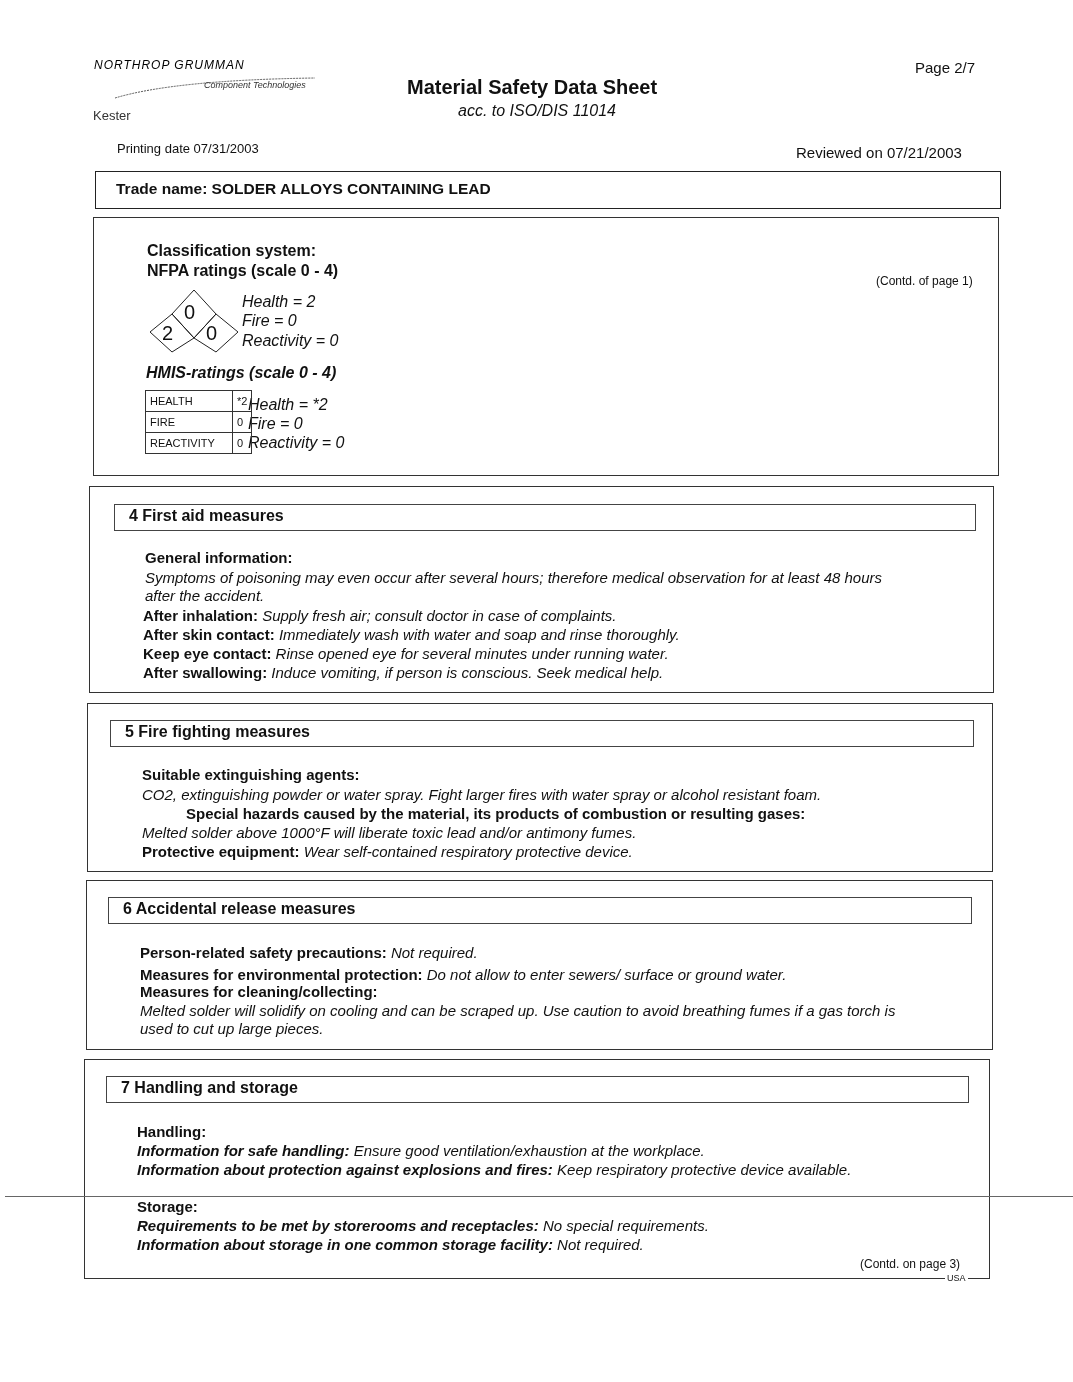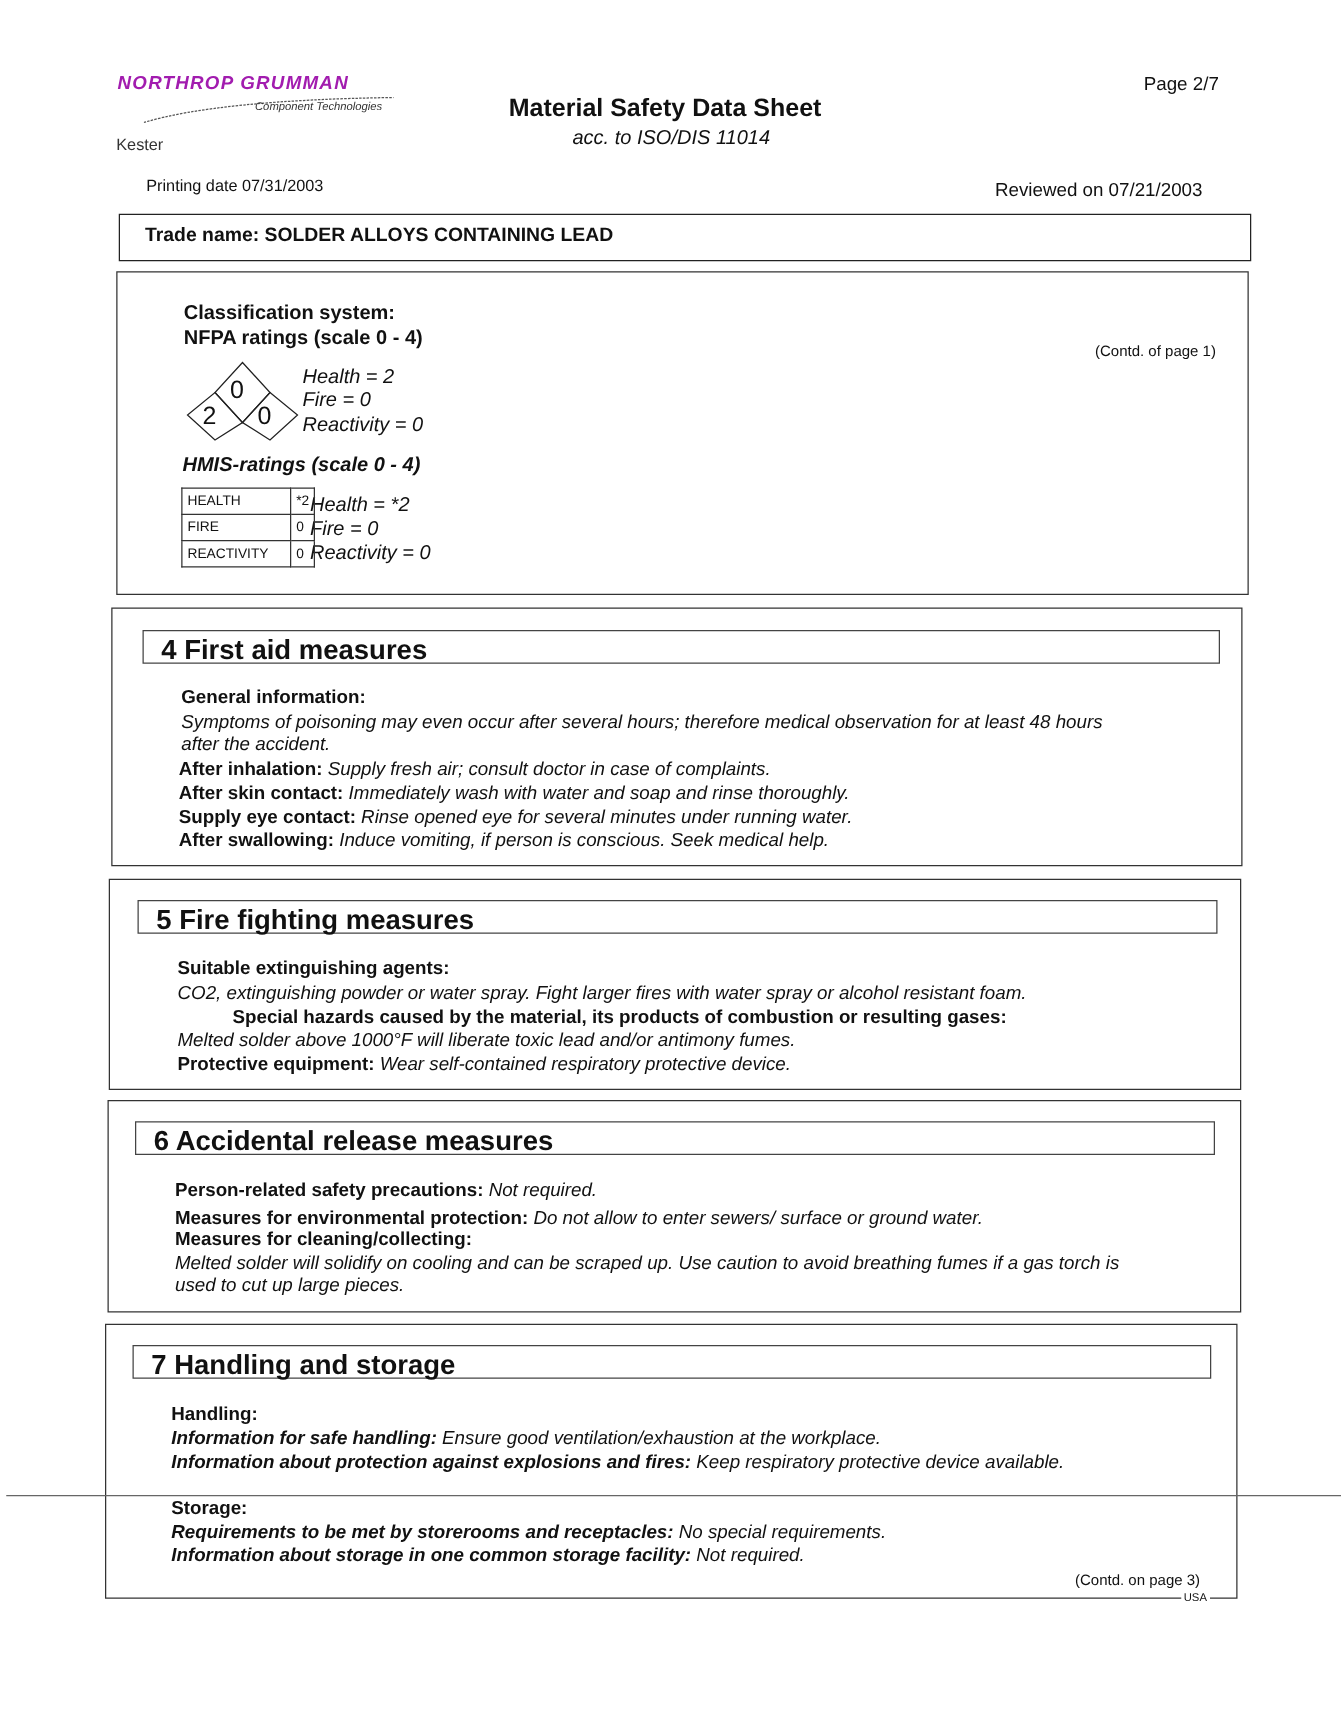--- a/index.html
+++ b/index.html
@@ -1,34 +1,34 @@
 <!DOCTYPE html>
 <html><head>
 <meta charset="utf-8">
 <style>
   html, body { margin: 0; padding: 0; background: #ffffff; }
   body { width: 1073px; height: 1382px; position: relative; overflow: hidden;
          font-family: "Liberation Sans", sans-serif; color: #111; }
   .abs { position: absolute; }
-  .logo-main { left: 94px; top: 58px; font-size: 15px; font-weight: bold; font-style: italic;
-               letter-spacing: 1px; color: #a21caf; }
+  .logo-main { left: 94px; top: 58px; font-size: 12px; font-weight: normal; font-style: italic;
+               letter-spacing: 1px; color: #000000; }
   .logo-sub { left: 204px; top: 80px; font-size: 9px; font-style: italic; color: #333; }
   .logo-swoosh { left: 115px; top: 76px; width: 200px; height: 24px; }
   .kester { left: 93px; top: 108px; font-size: 13px; color: #333; }
   .page-num { left: 915px; top: 59px; font-size: 15px; }
   .doc-title { left: 407px; top: 76px; font-size: 20px; font-weight: bold; }
   .doc-sub { left: 458px; top: 102px; font-size: 16px; font-style: italic; }
   .print-date { left: 117px; top: 141px; font-size: 13px; }
   .reviewed { left: 796px; top: 144px; font-size: 15px; }
   .box { position: absolute; border: 1px solid #222; box-sizing: border-box; }
   .trade { left: 95px; top: 171px; width: 906px; height: 38px; }
   .trade span { position: absolute; left: 20px; top: 8px; font-size: 15.5px; font-weight: bold; }
   .section { position: absolute; border: 1px solid #333; box-sizing: border-box; }
   .sec-head { position: absolute; border: 1px solid #444; box-sizing: border-box; height: 27px; }
-  .sec-head span { position: absolute; left: 14px; top: 2px; font-size: 22px; font-weight: bold; }
+  .sec-head span { position: absolute; left: 14px; top: 2px; font-size: 16px; font-weight: bold; }
   .line { position: absolute; font-size: 15px; white-space: nowrap; }
   .b { font-weight: bold; }
   .i { font-style: italic; }
   .bi { font-weight: bold; font-style: italic; }
   .small { font-size: 12px; }
   .hmis-table { position: absolute; left: 145px; top: 390px; border-collapse: collapse; font-size: 11px; }
   .hmis-table td { border: 1px solid #333; padding: 2px 4px; height: 16px; }
 </style>
 </head>
 <body>
@@ -88,21 +88,21 @@
 
 <div class="section" style="left:89px; top:486px; width:905px; height:207px;">
   <div class="sec-head" style="left:24px; top:17px; width:862px;">
     <span>4 First aid measures</span>
   </div>
   <div class="line b" style="left:55px; top:62px;">General information:</div>
   <div class="line i" style="left:55px; top:82px;">Symptoms of poisoning may even occur after several hours; therefore medical observation for at least 48 hours</div>
   <div class="line i" style="left:55px; top:100px;">after the accident.</div>
   <div class="line" style="left:53px; top:120px;"><span class="b">After inhalation:</span> <span class="i">Supply fresh air; consult doctor in case of complaints.</span></div>
   <div class="line" style="left:53px; top:139px;"><span class="b">After skin contact:</span> <span class="i">Immediately wash with water and soap and rinse thoroughly.</span></div>
-  <div class="line" style="left:53px; top:158px;"><span class="b">Supply eye contact:</span> <span class="i">Rinse opened eye for several minutes under running water.</span></div>
+  <div class="line" style="left:53px; top:158px;"><span class="b">Keep eye contact:</span> <span class="i">Rinse opened eye for several minutes under running water.</span></div>
   <div class="line" style="left:53px; top:177px;"><span class="b">After swallowing:</span> <span class="i">Induce vomiting, if person is conscious. Seek medical help.</span></div>
 </div>
 
 <div class="section" style="left:87px; top:703px; width:906px; height:169px;">
   <div class="sec-head" style="left:22px; top:16px; width:864px;">
     <span>5 Fire fighting measures</span>
   </div>
   <div class="line b" style="left:54px; top:62px;">Suitable extinguishing agents:</div>
   <div class="line i" style="left:54px; top:82px;">CO2, extinguishing powder or water spray. Fight larger fires with water spray or alcohol resistant foam.</div>
   <div class="line b" style="left:54px; top:101px;margin-left:44px;">Special hazards caused by the material, its products of combustion or resulting gases:</div>

